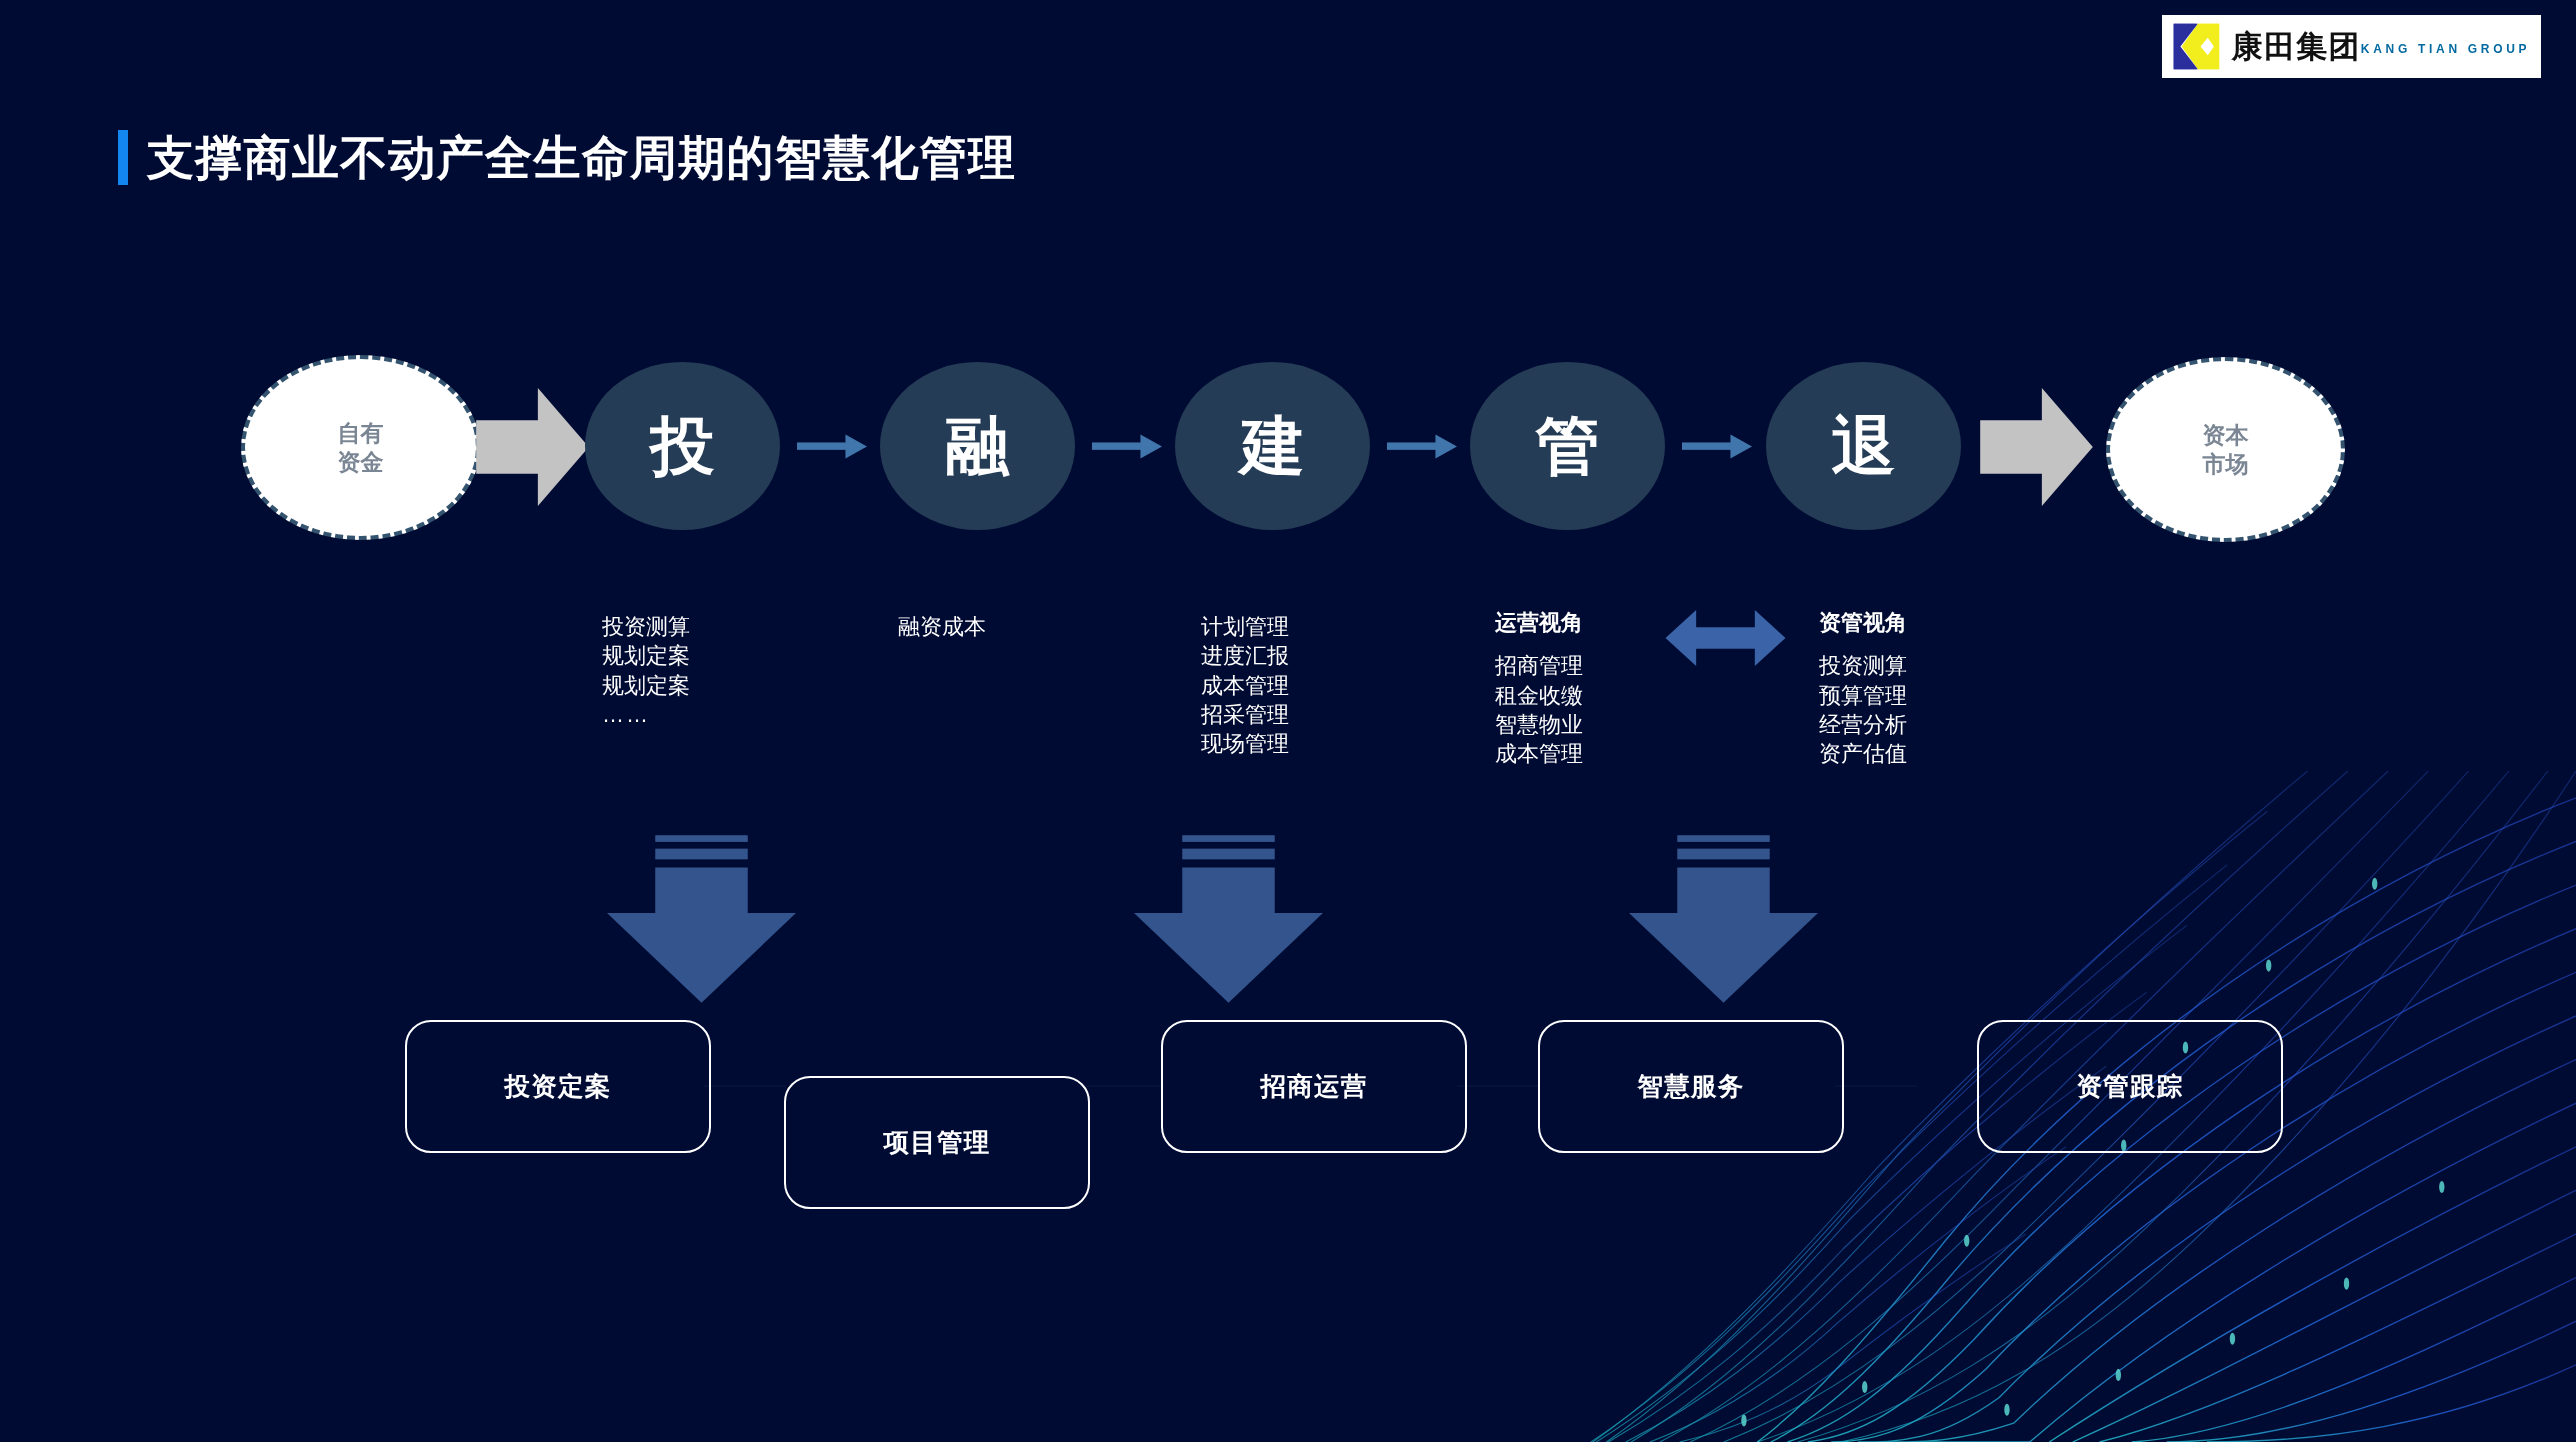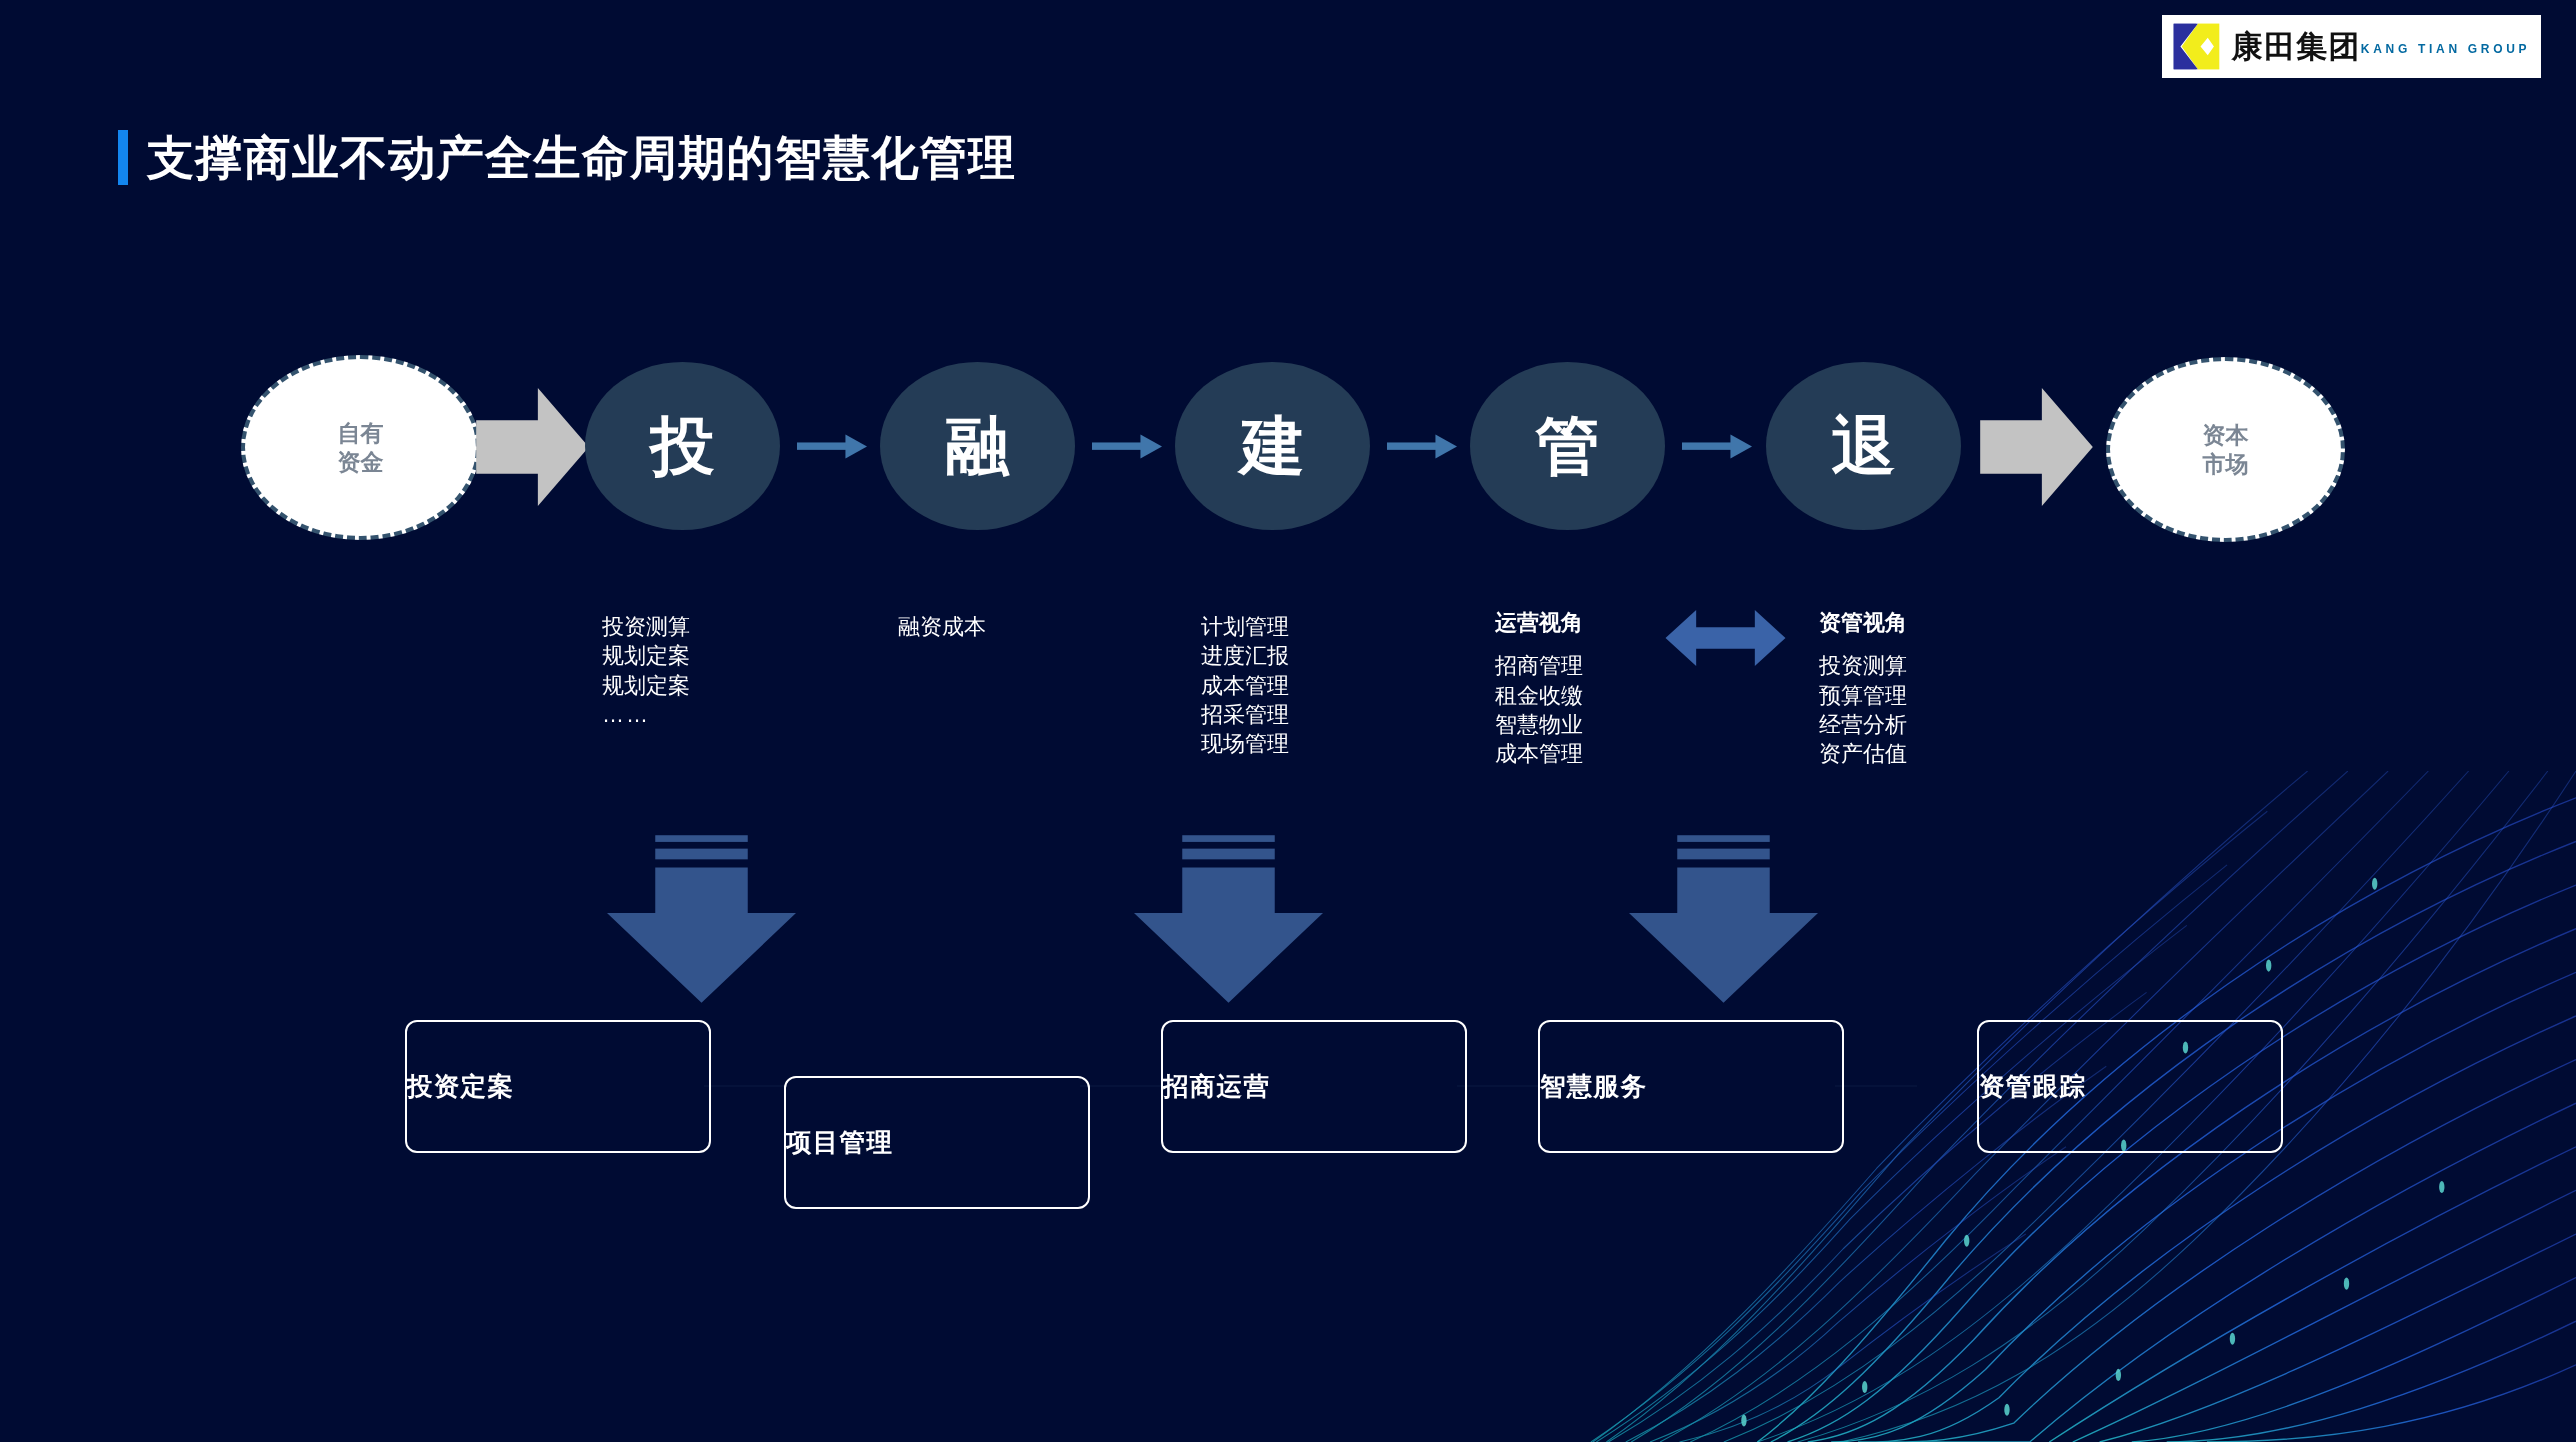--- a/index.html
+++ b/index.html
@@ -70,23 +70,23 @@
 
   
   .dbl{position:absolute;}
 
   
   .down{position:absolute;}
 
   
   .box{
     position:absolute;
-    border:2.7px solid #ffffff;border-radius:12px;
+    border:2.7px solid #ffffff;border-radius:26px;
     background:transparent;
-    display:flex;align-items:center;
+    display:flex;align-items:center;justify-content:center;
   }
   .box span{
     color:#ffffff;font-size:25.5px;font-weight:bold;letter-spacing:1.3px;white-space:nowrap;
   }
   .connector{position:absolute;height:2px;background:#05123a;}
 
   
   .tagline{
     position:absolute;left:0;right:0;top:1260px;text-align:center;
     color:#ffffff;font-size:44px;font-weight:bold;letter-spacing:0.7px;

